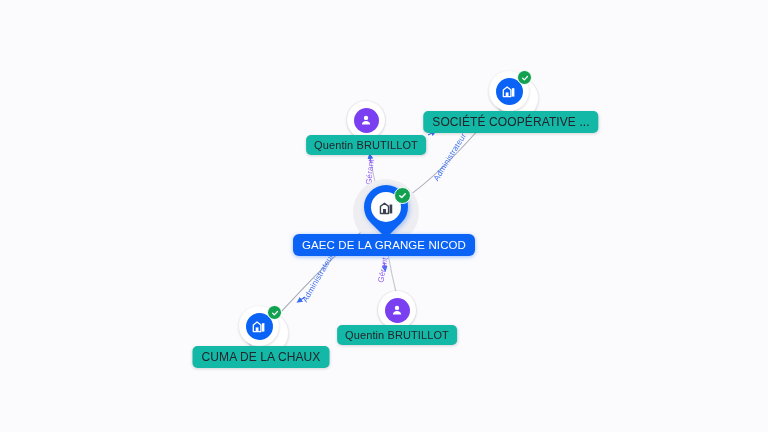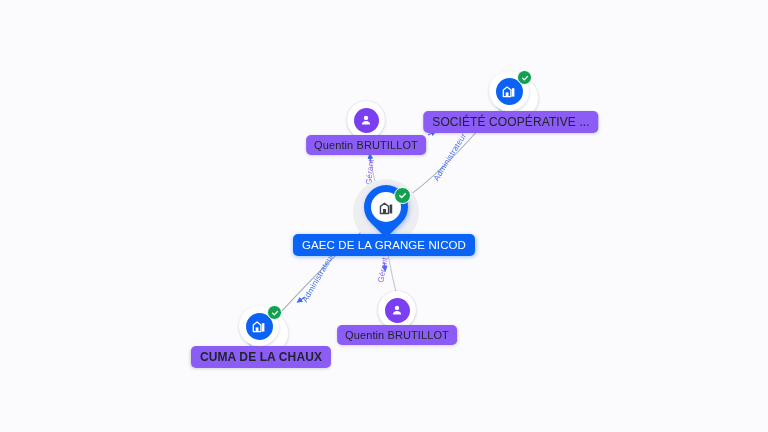--- a/index.html
+++ b/index.html
@@ -148,21 +148,21 @@
 
   
   .node-label {
     position: absolute;
     transform: translateX(-50%);
     white-space: nowrap;
     font-size: 11px;
     line-height: 14px;
     padding: 3px 8px;
     border-radius: 5px;
-    background: #8b5cf6;
+    background: #14b8a6;
     color: #22242b;
     box-shadow: 0 1px 3px rgba(16,24,40,0.17);
     letter-spacing: 0.1px;
   }
   .node-label.selected {
     background: #0b63f6;
     color: #ffffff;
     font-size: 11.5px;
     padding: 4px 9px;
     border-radius: 5px;
@@ -279,36 +279,36 @@
             <rect x="10.9" y="5.2" width="2.5" height="8.4" fill="#ffffff"></rect>
           </svg>
         </div>
       </div>
       <div class="verified-badge" style="left:28px; top:-1px;">
         <svg width="8" height="8" viewBox="0 0 10 10">
           <path d="M2 5.2 L4.1 7.3 L8.1 3.1" fill="none" stroke="#ffffff" stroke-width="1.6" stroke-linecap="round" stroke-linejoin="round"></path>
         </svg>
       </div>
     </div>
-    <div class="node-label big" style="left:0px; top:18px;font-weight:bold;">CUMA DE LA CHAUX</div>
+    <div class="node-label big" style="left:0px; top:18px;">CUMA DE LA CHAUX</div>
   </div>
 
   <div class="node" style="left:386px; top:212px;">
     <div class="pin-marker" style="left:0px; top:0px;">
       <div class="pin-halo"></div>
       <div class="pin-shape"></div>
       <div class="pin-inner">
         <svg width="17" height="17" viewBox="0 0 16 16">
           <path d="M2.3 13.6V6.9L6.1 4l3.8 2.9v6.7z" fill="none" stroke="#3c4250" stroke-width="1.3" stroke-linejoin="round"></path>
           <rect x="4.7" y="9.4" width="2.8" height="4.2" fill="#3c4250"></rect>
           <rect x="10.9" y="5.2" width="2.5" height="8.4" fill="#3c4250"></rect>
         </svg>
       </div>
       <div class="verified-badge" style="left:41px; top:8px; width:15px; height:15px;">
         <svg width="9" height="9" viewBox="0 0 10 10">
           <path d="M2 5.2 L4.1 7.3 L8.1 3.1" fill="none" stroke="#ffffff" stroke-width="1.6" stroke-linecap="round" stroke-linejoin="round"></path>
         </svg>
       </div>
     </div>
-    <div class="node-label selected" style="left:-2px; top:22px;">GAEC DE LA GRANGE NICOD</div>
+    <div class="node-label selected" style="left:-2px; top:22px;border-radius:6px;">GAEC DE LA GRANGE NICOD</div>
   </div>
 
 </div>
 
 </body></html>

